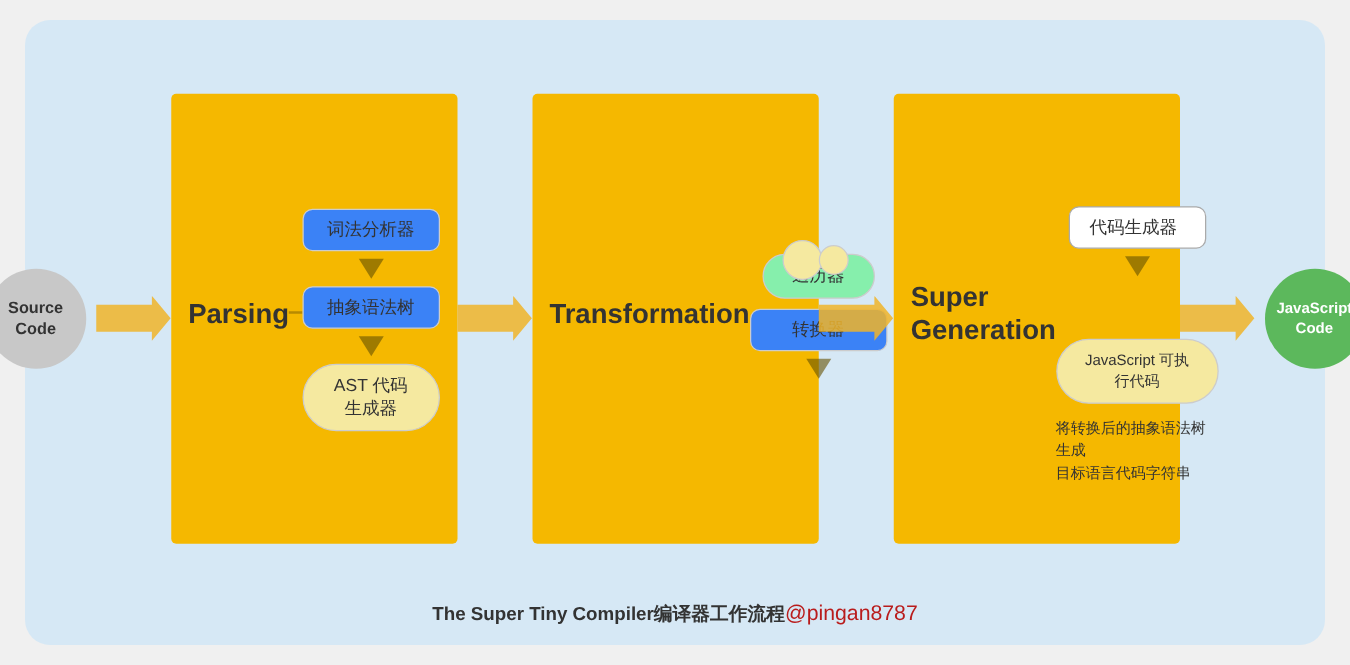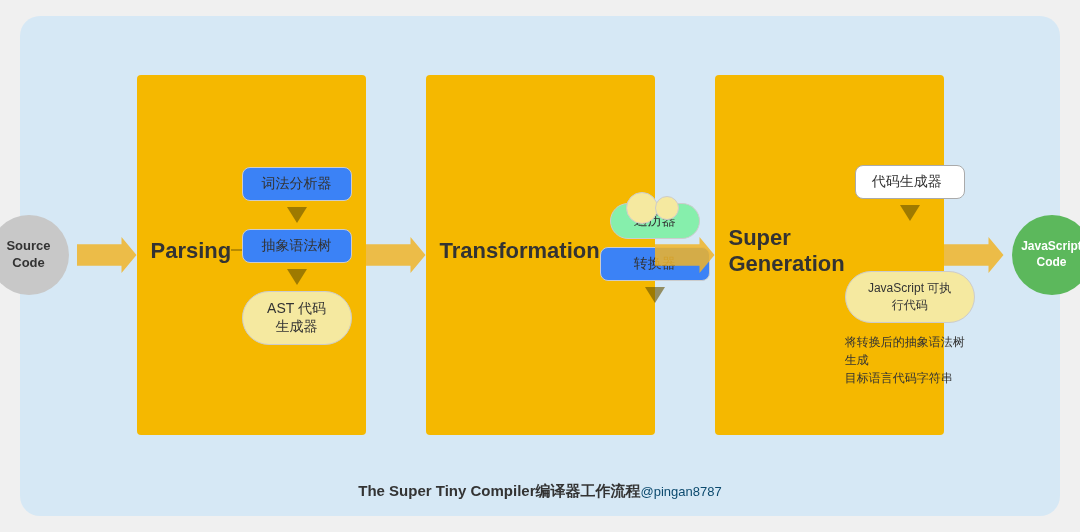--- a/index.html
+++ b/index.html
@@ -197,22 +197,22 @@
       align-items: center;
       margin-top: 8px;
       font-size: 14px;
       color: #333;
     }
     .footer-title {
       font-weight: bold;
       font-size: 15px;
     }
     .footer-handle {
-      color: #0c4a6e;
-      font-size: 13px;
+      color: #b91c1c;
+      font-size: 17px;
     }
   </style>
 </head>
 <body>
 
 <div class="outer-container">
   <div class="diagram-area">
 
     <div class="source-code">
       <span>Source

